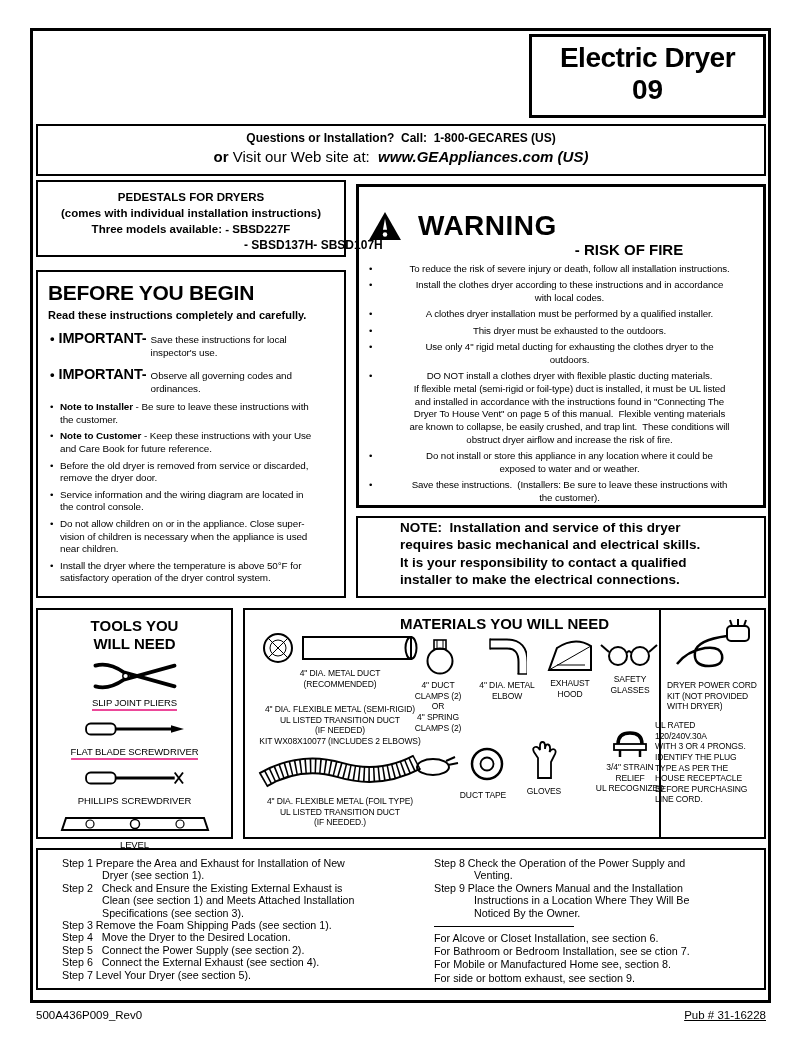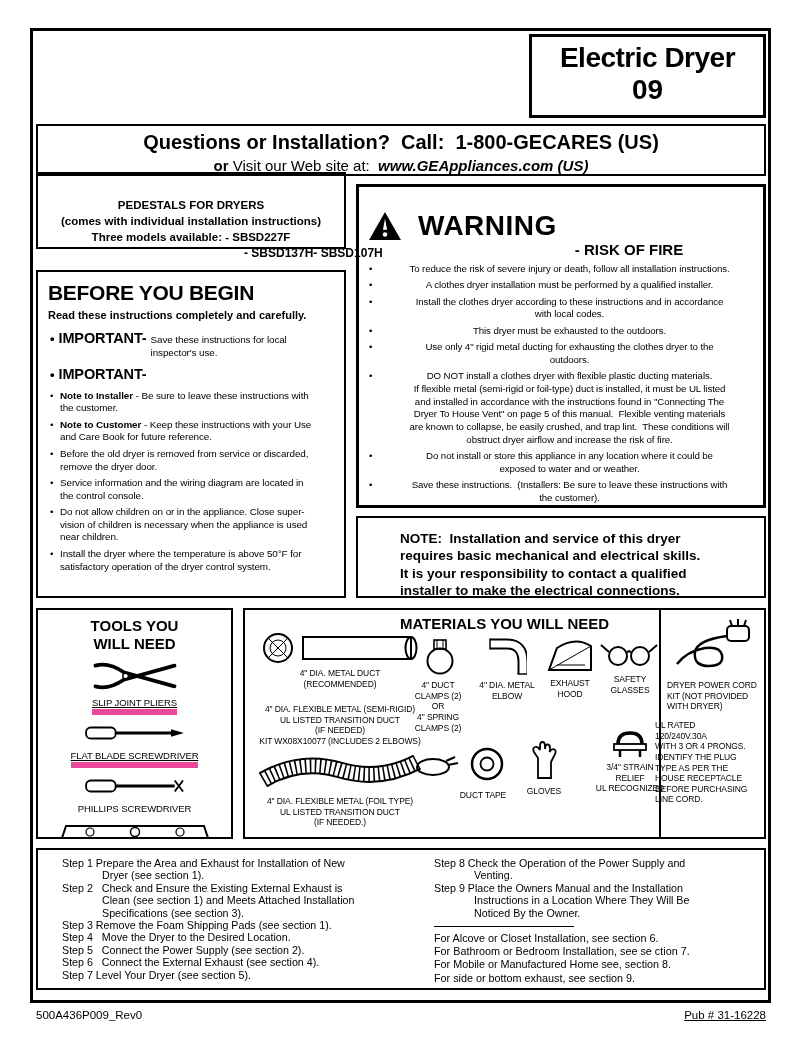--- a/index.html
+++ b/index.html
@@ -15,64 +15,64 @@
 
   
   .header-left { left:37px; top:34px; width:486px; height:84px; border:3px solid #000; padding:1px 10px; }
   .doc-title { font-size:33px; font-weight:bold; line-height:1.17; letter-spacing:-0.5px; white-space:pre-wrap; }
   .header-right { left:529px; top:34px; width:237px; height:84px; border:3px solid #000; text-align:center; }
   .product-name { font-size:28px; font-weight:bold; line-height:1.25; letter-spacing:-0.5px; margin-top:3px; }
   .product-number { font-size:28px; font-weight:bold; line-height:1.1; }
 
   
   .contact { left:36px; top:124px; width:730px; height:52px; border:2px solid #000; text-align:center; padding-top:5px; }
-  .contact .c1 { font-size:20px; font-weight:bold; white-space:pre-wrap; }
+  .contact .c1 { font-size:12px; font-weight:bold; white-space:pre-wrap; }
   .contact .c2 { font-size:15px; margin-top:3px; white-space:pre-wrap; }
   .contact .b  { font-weight:bold; }
   .contact .bi { font-weight:bold; font-style:italic; }
 
   
   .warning { left:356px; top:184px; width:410px; height:324px; border:3px solid #000; padding:6px 3px 0 9px; }
   .w-head { display:flex; align-items:center; gap:16px; margin-bottom:5px; }
   .w-icon svg { display:block; }
   .w-title { font-size:28px; font-weight:bold; letter-spacing:0.5px; }
   .w-sub { font-size:15px; font-weight:bold; margin-left:2px;margin-top:48px; }
   .witem { font-size:9.7px; line-height:1.32; letter-spacing:-0.1px; margin-bottom:3.5px; position:relative; padding-left:11px;text-align:center; }
   .witem::before { content:"•"; position:absolute; left:1px; top:0; }
   .witem .t { white-space:pre-wrap; }
 
   
-  .pedestals { left:36px; top:172px; width:310px; height:77px; border:2px solid #000; padding-top:23px;
+  .pedestals { left:36px; top:180px; width:310px; height:77px; border:2px solid #000; padding-top:7px;
                font-weight:bold; font-size:11.5px; line-height:1.4; background:transparent; }
   .pedestals .c { text-align:center; }
   .pedestals .models2 { padding-left:206px; white-space:pre; font-size:12px; }
 
   
   .byb { left:36px; top:270px; width:310px; height:328px; border:2px solid #000; padding:9px 4px 0 10px; }
   .byb-title { font-size:21px; font-weight:bold; letter-spacing:-0.3px; }
   .byb-sub { font-size:11px; font-weight:bold; margin:4px 0 8px; }
   .item { font-size:9.9px; line-height:1.27; letter-spacing:-0.1px; margin-bottom:4px; position:relative; padding-left:12px; }
   .item::before { content:"•"; position:absolute; left:2px; top:0; }
   .item .t { white-space:pre-wrap; }
   .item .nb { font-weight:bold; }
   .item.imp { display:flex; align-items:baseline; padding-left:2px; margin-bottom:6px; }
   .item.imp::before { content:"•"; position:static; font-size:13px; font-weight:bold; margin-right:4px; }
   .item.imp .ib { font-size:14.5px; font-weight:bold; white-space:nowrap; margin-right:4px; }
 
   
-  .notebox { left:356px; top:516px; width:410px; height:82px; border:2px solid #000; padding:12px 8px 0 42px; }
+  .notebox { left:356px; top:516px; width:410px; height:82px; border:2px solid #000; padding:1px 8px 0 42px; }
   .notebox .t { font-size:13.5px; font-weight:bold; line-height:1.28; white-space:pre-wrap; }
 
   
   .tools { left:36px; top:608px; width:197px; height:231px; border:2px solid #000; text-align:center; padding-top:7px; }
   .tools-title { font-size:15px; font-weight:bold; line-height:1.2; white-space:pre-wrap; margin-bottom:7px; }
   .tool { margin-bottom:6px; }
   .tool svg { display:block; margin:0 auto; }
   .tlabel { font-size:9.5px; display:inline-block; margin-top:1px; letter-spacing:-0.1px; }
-  .tlabel.u { border-bottom:6px solid #ec4899; padding-bottom:1px;text-decoration:underline; }
+  .tlabel.u { border-bottom:2px solid #ec4899; padding-bottom:1px; }
 
   
   .materials { left:243px; top:608px; width:523px; height:231px; border:2px solid #000; }
   .mat-title { text-align:center; font-size:15px; font-weight:bold; margin-top:5px; }
   .m { position:absolute; font-size:8.5px; line-height:1.25; letter-spacing:-0.1px; text-align:center; white-space:pre-wrap; }
   .mi { position:absolute; }
   .mi svg { display:block; }
   .la { text-align:left; }
   .m-duct-icon    { left:16px;  top:20px; }
   .m-duct-label   { left:10px;  top:58px;  width:170px; }
@@ -133,23 +133,23 @@
         <svg width="34" height="30" viewBox="0 0 36 32">
             <path d="M18 1 L35 31 H1 Z" fill="#000"></path>
             <path d="M18 8 L20.2 20 H15.8 Z" fill="#fff"></path>
             <circle cx="18" cy="25" r="2.4" fill="#fff"></circle>
           </svg>
       </span>
       <span class="w-title">WARNING</span>
       <span class="w-sub">- RISK OF FIRE</span>
     </div>
     <div class="witem"><span class="t">To reduce the risk of severe injury or death, follow all installation instructions.</span></div>
-    <div class="witem"><span class="t">A clothes dryer installation must be performed by a qualified installer.</span></div>
     <div class="witem"><span class="t">Install the clothes dryer according to these instructions and in accordance
 with local codes.</span></div>
+    <div class="witem"><span class="t">A clothes dryer installation must be performed by a qualified installer.</span></div>
     <div class="witem"><span class="t">This dryer must be exhausted to the outdoors.</span></div>
     <div class="witem"><span class="t">Use only 4" rigid metal ducting for exhausting the clothes dryer to the
 outdoors.</span></div>
     <div class="witem"><span class="t">DO NOT install a clothes dryer with flexible plastic ducting materials.
 If flexible metal (semi-rigid or foil-type) duct is installed, it must be UL listed
 and installed in accordance with the instructions found in "Connecting The
 Dryer To House Vent" on page 5 of this manual.  Flexible venting materials
 are known to collapse, be easily crushed, and trap lint.  These conditions will
 obstruct dryer airflow and increase the risk of fire.</span></div>
     <div class="witem"><span class="t">Do not install or store this appliance in any location where it could be
@@ -175,20 +175,22 @@
   <div class="box byb">
     <div class="byb-title">BEFORE YOU BEGIN</div>
     <div class="byb-sub">Read these instructions completely and carefully.</div>
     <div class="item imp">
         <span class="ib">IMPORTANT-</span>
         <span class="t">Save these instructions for local
 inspector's use.</span>
       </div>
     <div class="item imp">
         <span class="ib">IMPORTANT-</span>
+        <span class="t">Observe all governing codes and
+ordinances.</span>
       </div>
     <div class="item"><span class="nb">Note to Installer</span><span class="t"> - Be sure to leave these instructions with
 the customer.</span></div>
     <div class="item"><span class="nb">Note to Customer</span><span class="t"> - Keep these instructions with your Use
 and Care Book for future reference.</span></div>
     <div class="item"><span class="t">Before the old dryer is removed from service or discarded,
 remove the dryer door.</span></div>
     <div class="item"><span class="t">Service information and the wiring diagram are located in
 the control console.</span></div>
     <div class="item"><span class="t">Do not allow children on or in the appliance. Close super-

